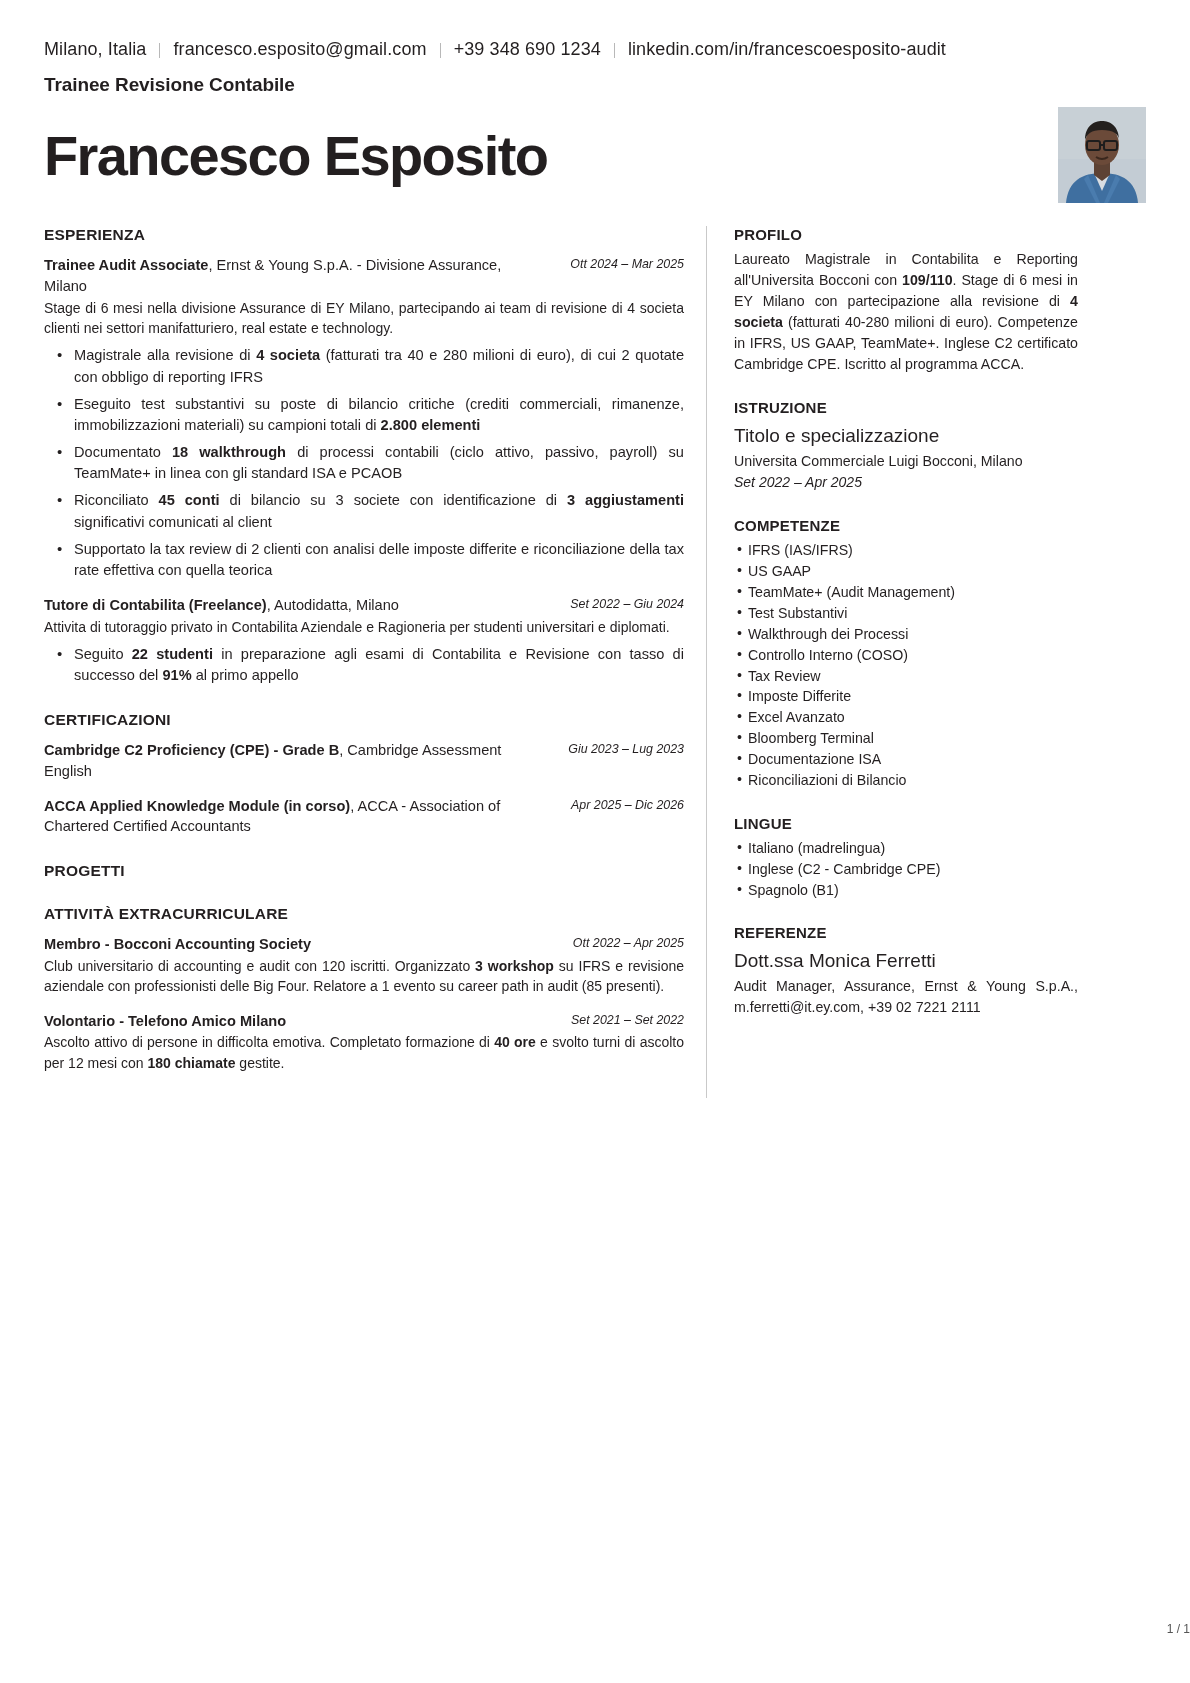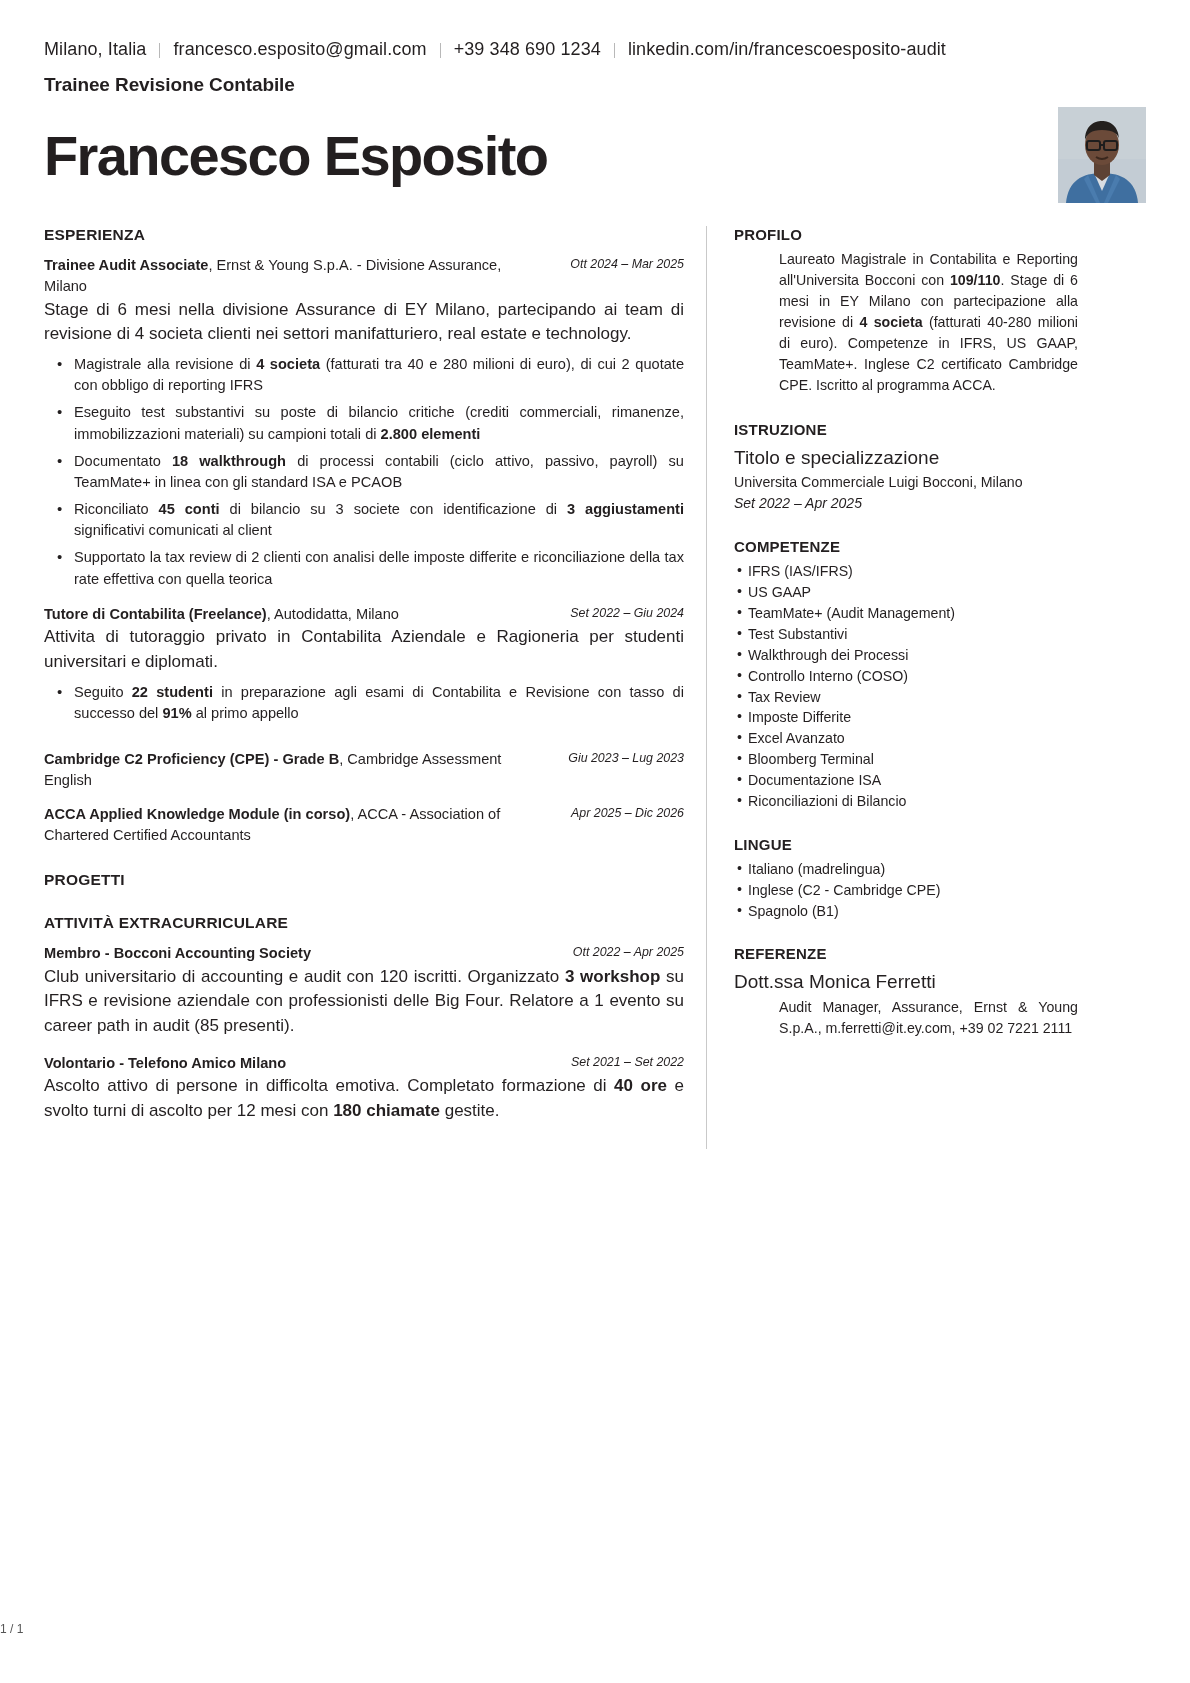--- a/index.html
+++ b/index.html
@@ -107,21 +107,21 @@
   }
   .entry-title b { font-weight: bold; }
   .entry-date {
     font-size: 12.4px;
     font-style: italic;
     white-space: nowrap;
     padding-top: 2px;
     color: #231f20;
   }
   .entry-desc {
-    font-size: 17px;
+    font-size: 14px;
     line-height: 1.45;
     text-align: justify;
     margin-top: 1px;
   }
   ul.bullets {
     margin: 7px 0 0 0;
     padding-left: 30px;
     list-style: none;
   }
   ul.bullets li {
@@ -144,21 +144,20 @@
     font-size: 15px;
     font-weight: bold;
     letter-spacing: 0.2px;
     margin-bottom: 6px;
   }
   .r-sec { margin-bottom: 24px; }
   .r-text {
     font-size: 14.2px;
     line-height: 1.48;
     text-align: justify;
-    margin-left: 45px;
   }
   .r-sub {
     font-size: 19px;
     font-weight: normal;
     line-height: 1.5;
   }
   .r-line {
     font-size: 14.2px;
     line-height: 1.5;
   }
@@ -182,21 +181,21 @@
     position: absolute;
     left: -11px;
     top: -1px;
   }
 
   .footer {
     position: absolute;
     bottom: 47px;
     left: 0;
     width: 1190px;
-    text-align: left;
+    text-align: right;
     font-size: 12px;
     color: #555;
   }
 </style>
 </head>
 <body>
 
 <div class="page">
 
   <div class="contact-line">
@@ -264,20 +263,21 @@
               </div>
               <div class="entry-desc">Attivita di tutoraggio privato in Contabilita Aziendale e Ragioneria per studenti universitari e diplomati.</div>
               <ul class="bullets">
                 <li><span>Seguito </span><b>22 studenti</b><span> in preparazione agli esami di Contabilita e Revisione con tasso di successo del </span><b>91%</b><span> al primo appello</span></li>
               </ul>
             </div>
           </div>
       </div>
 
       <div class="sec">
+        <div class="sec-title">CERTIFICAZIONI</div>
         <div id="cert-entries">
             <div class="entry">
               <div class="entry-head">
                 <div class="entry-title"><b>Cambridge C2 Proficiency (CPE) - Grade B</b>, Cambridge Assessment English</div>
                 <div class="entry-date">Giu 2023 – Lug 2023</div>
               </div>
             </div>
             <div class="entry">
               <div class="entry-head">
                 <div class="entry-title"><b>ACCA Applied Knowledge Module (in corso)</b>, ACCA - Association of Chartered Certified Accountants</div>

